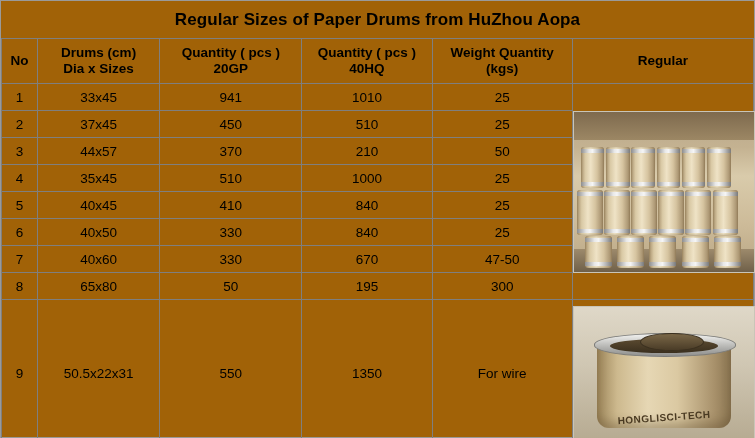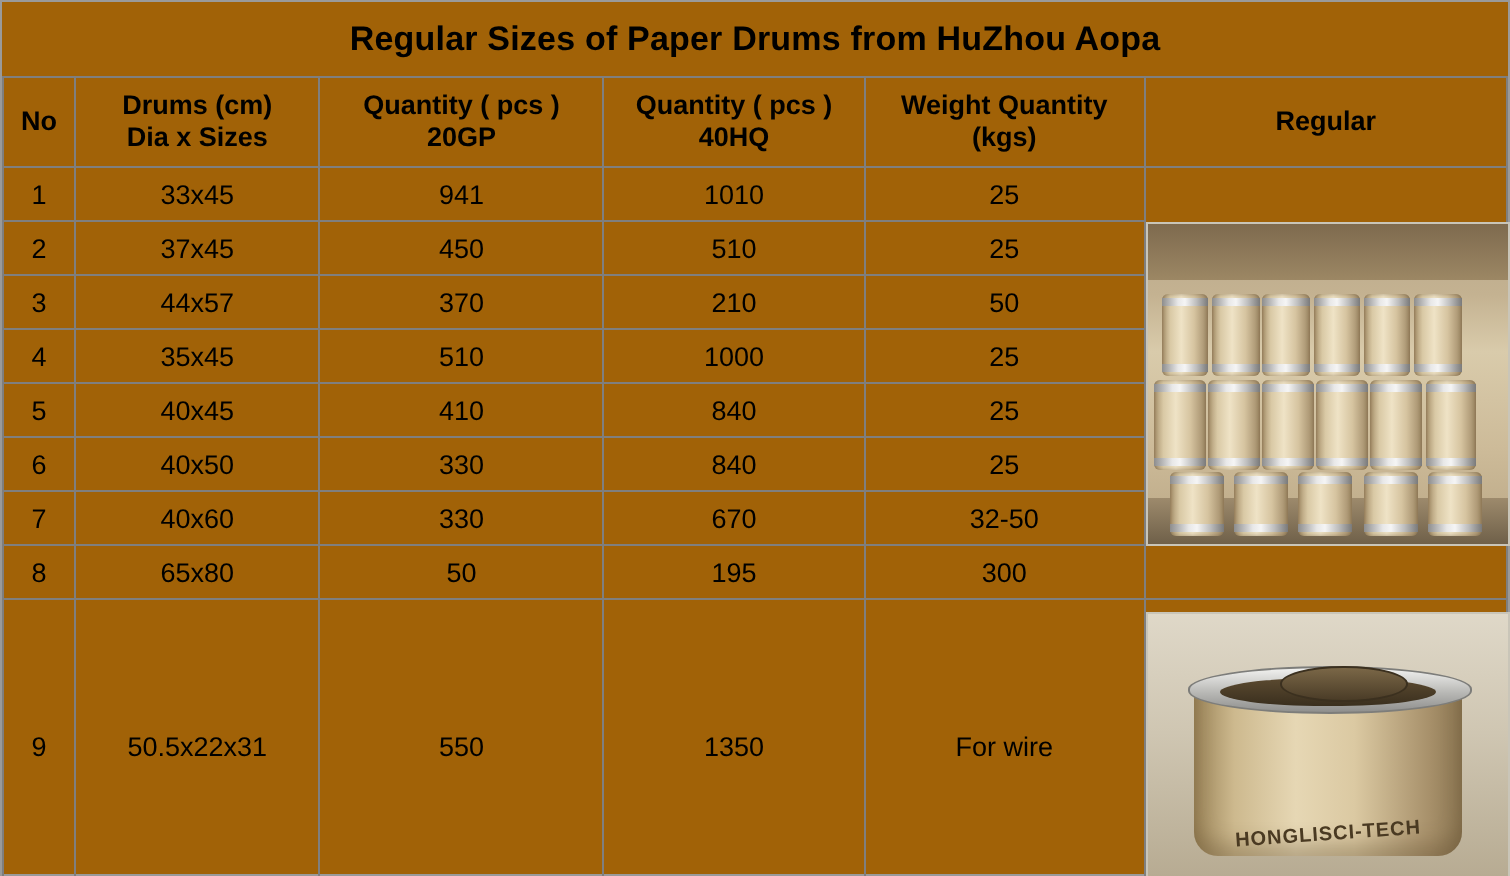--- a/index.html
+++ b/index.html
@@ -272,21 +272,21 @@
         <td>40x50</td>
         <td>330</td>
         <td>840</td>
         <td>25</td>
       </tr>
       <tr>
         <td>7</td>
         <td>40x60</td>
         <td>330</td>
         <td>670</td>
-        <td>32-50</td>
+        <td>47-50</td>
       </tr>
       <tr>
         <td>8</td>
         <td>65x80</td>
         <td>50</td>
         <td>195</td>
         <td>300</td>
       </tr>
       <tr style="height:147px">
         <td>9</td>

